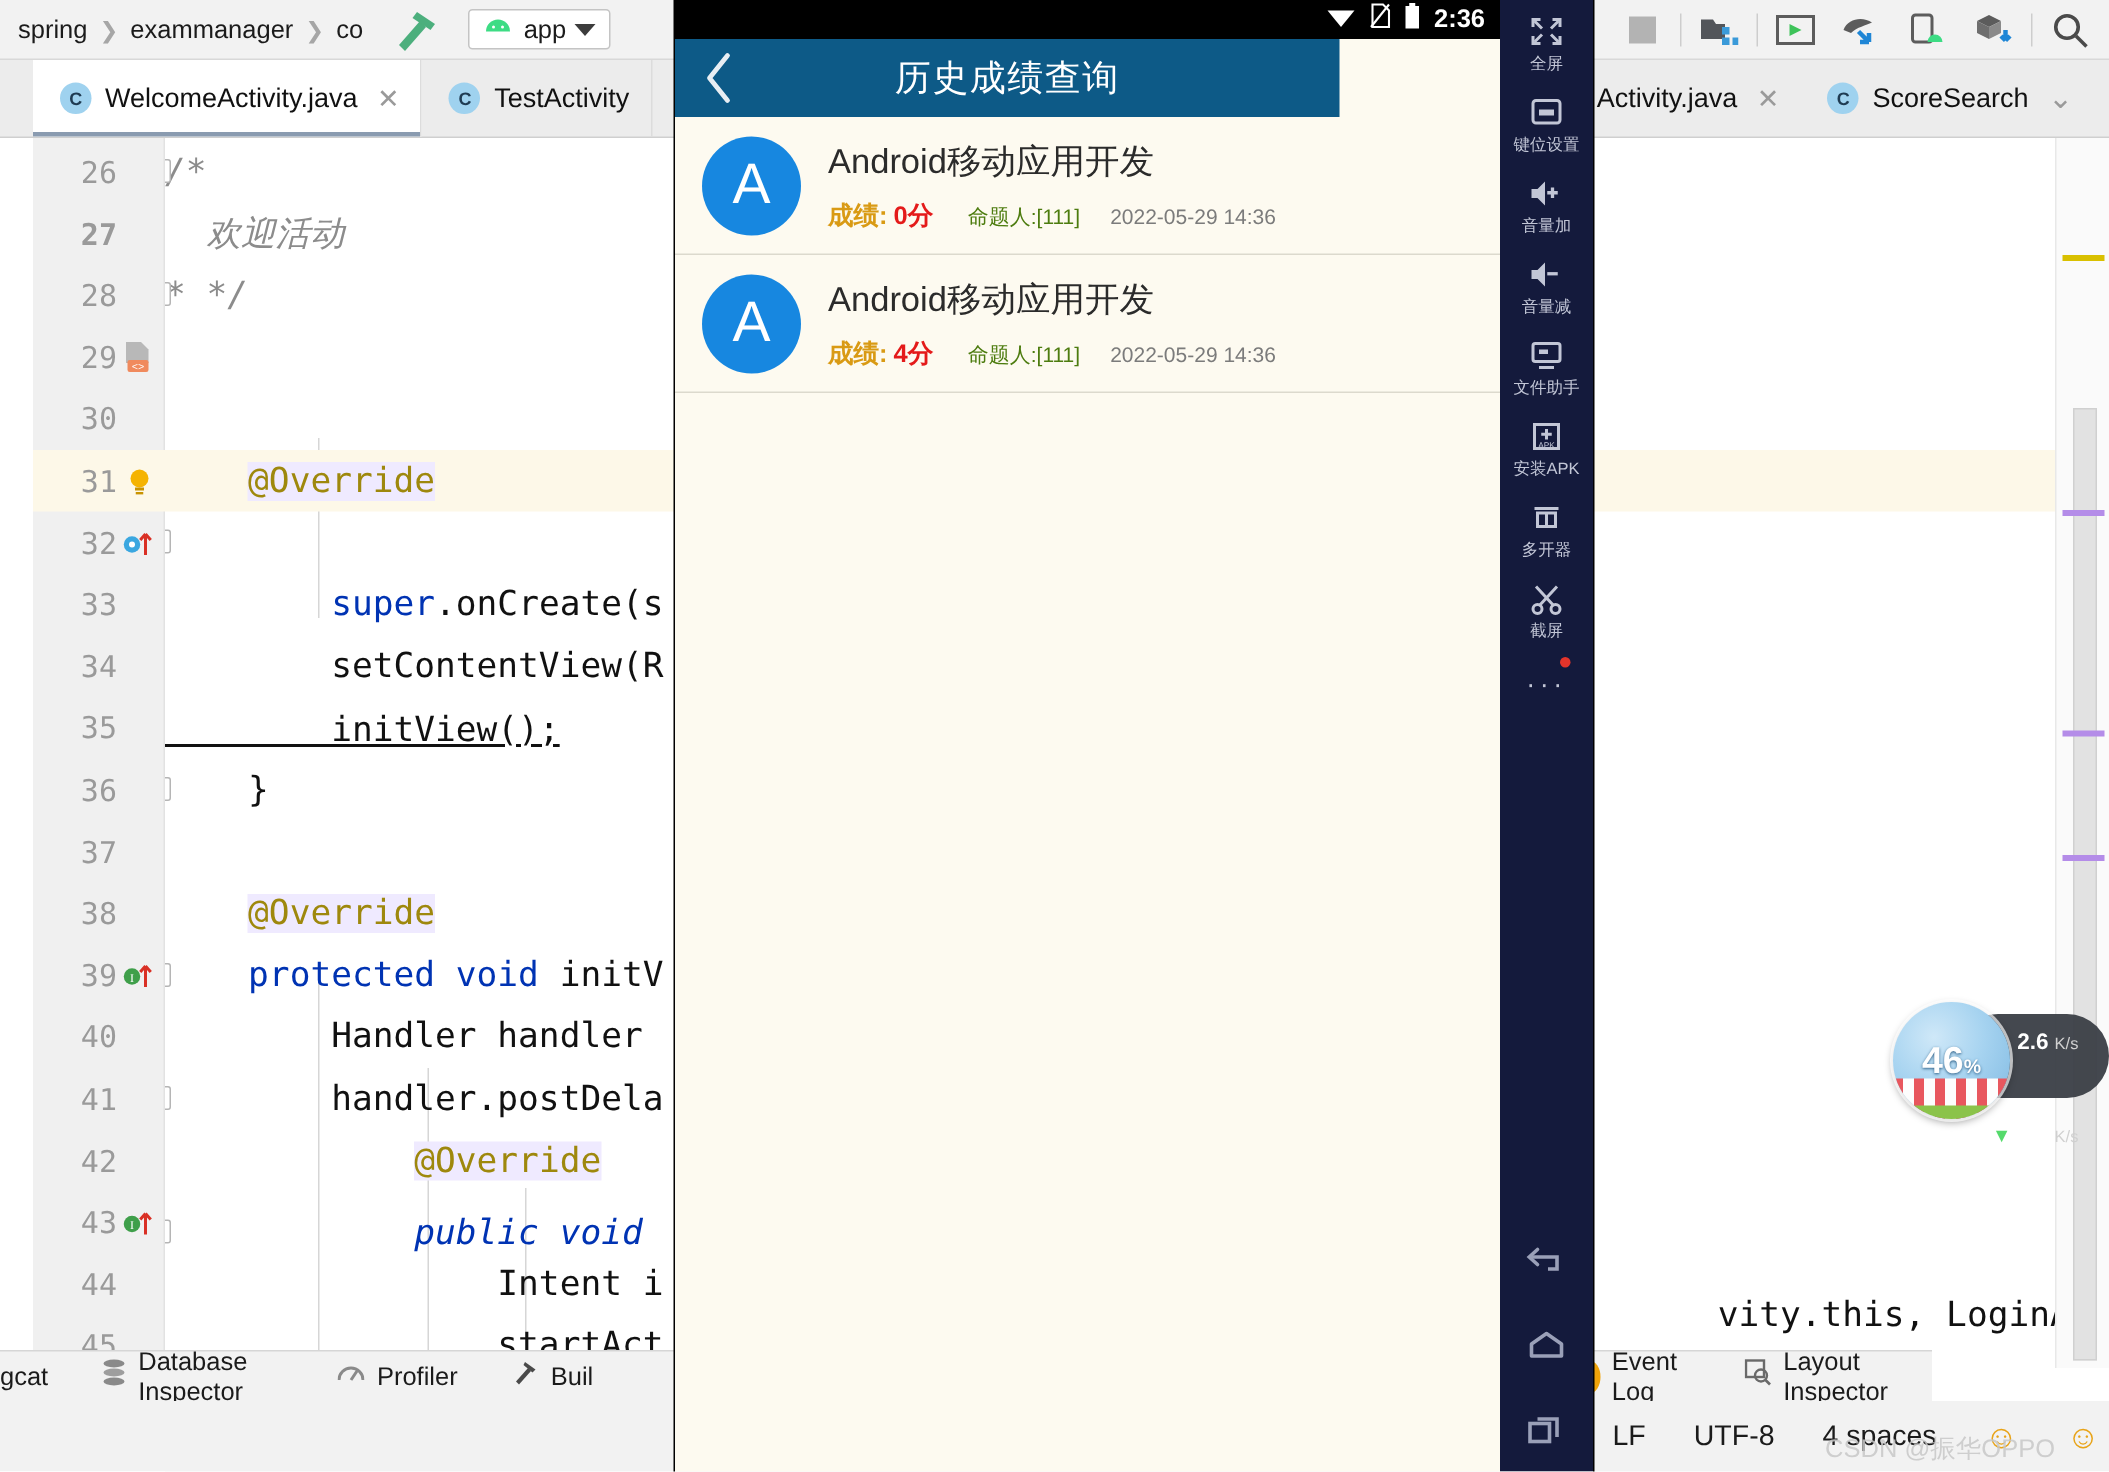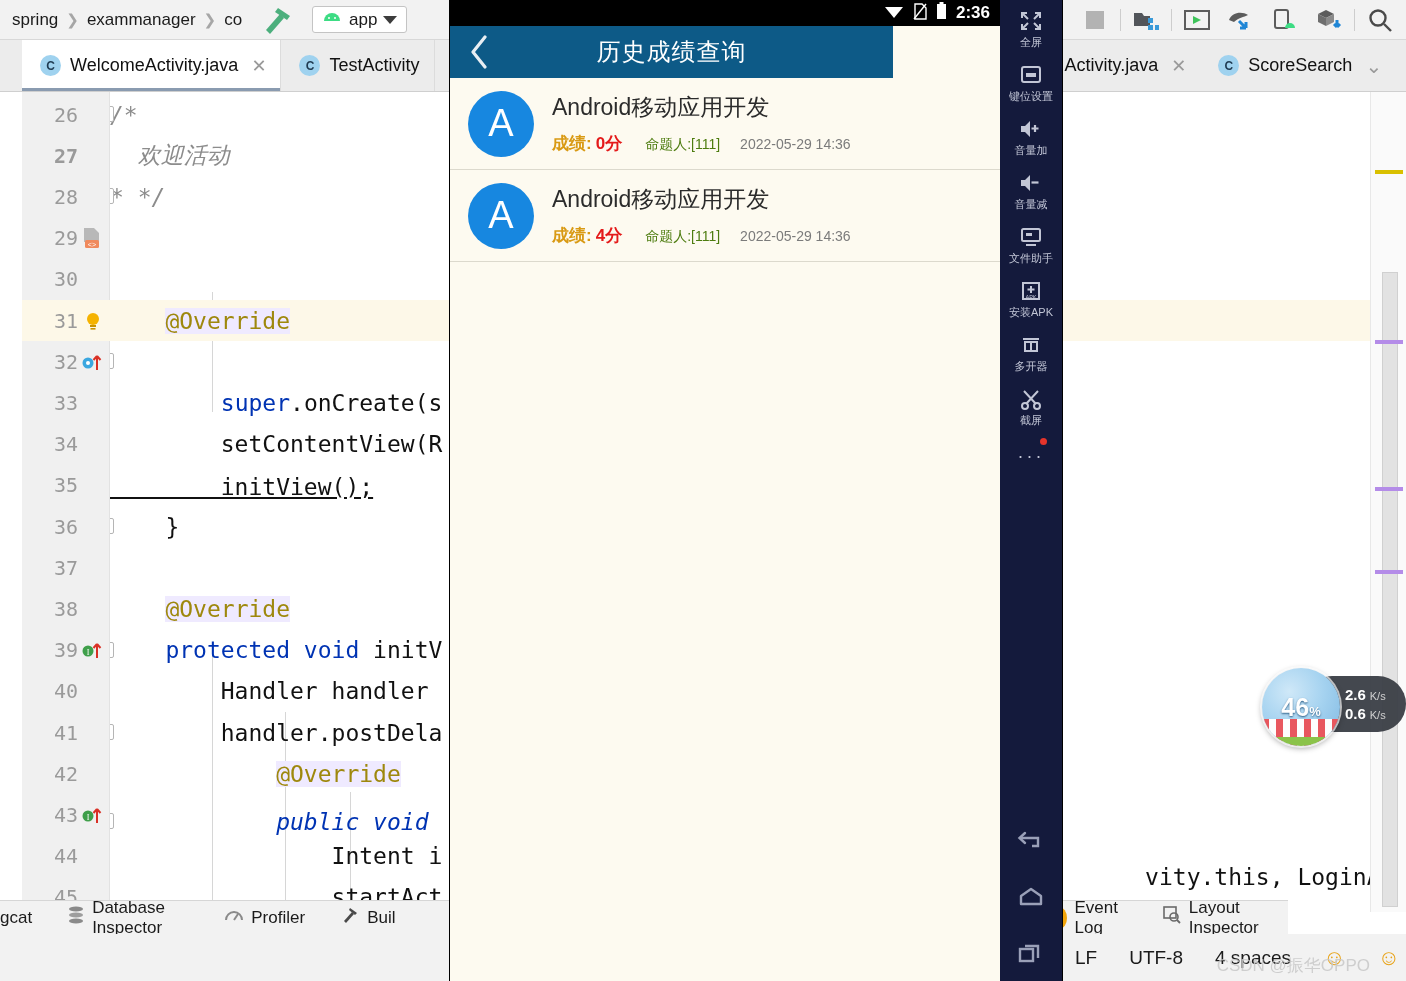--- a/index.html
+++ b/index.html
@@ -183,21 +183,21 @@
 
   
   .speed {
     position:absolute; left:1262px; top:668px; width:144px; height:72px;
   }
   .speed-pill {
     position:absolute; left:42px; top:8px; width:102px; height:56px;
     background:#3b3f46; border-radius:28px; opacity:.95;
     display:flex; flex-direction:column; justify-content:center; padding-left:24px; gap:2px;
   }
-  .speed-row { display:flex; align-items:baseline; gap:4px; color:#fff; font-size:15px; font-weight:bold; }
+  .speed-row { display:flex; align-items:baseline; gap:4px; color:#fff; font-size:15px; font-weight:bold;margin-top:43px; }
   .speed-row .u { font-size:11px; color:#cfcfcf; font-weight:normal; }
   .arrow-up { color:#3fd0d4; font-size:13px; }
   .arrow-dn { color:#4cd964; font-size:13px; }
   .speed-ball {
     position:absolute; left:0; top:0; width:78px; height:78px; border-radius:50%;
     background:radial-gradient(circle at 35% 30%, #cfe8f8 0%, #a6d3f0 45%, #7bb6e0 100%);
     box-shadow:0 0 0 2px #ffffffaa, 0 2px 6px rgba(0,0,0,.4);
     overflow:hidden; display:flex; align-items:center; justify-content:center;
   }
   .ball-ground { position:absolute; left:0; bottom:0; width:100%; height:34%;

